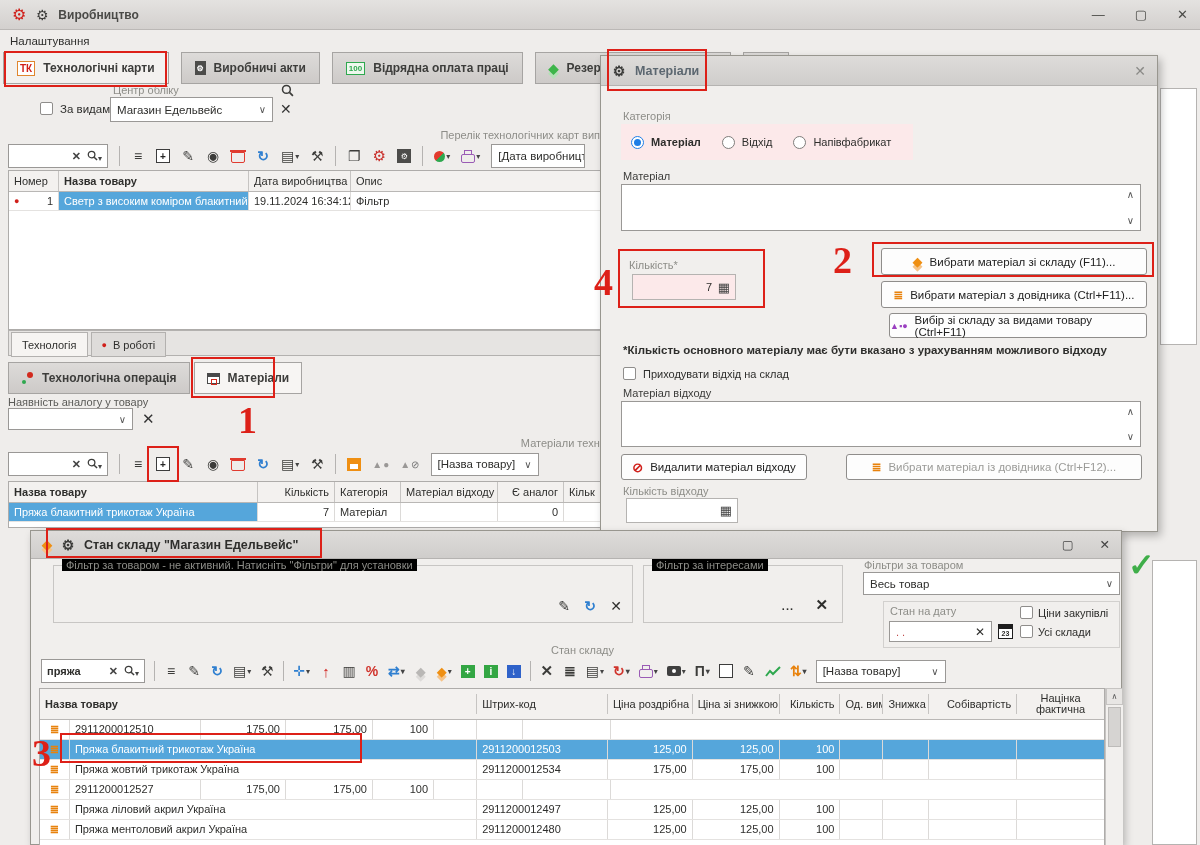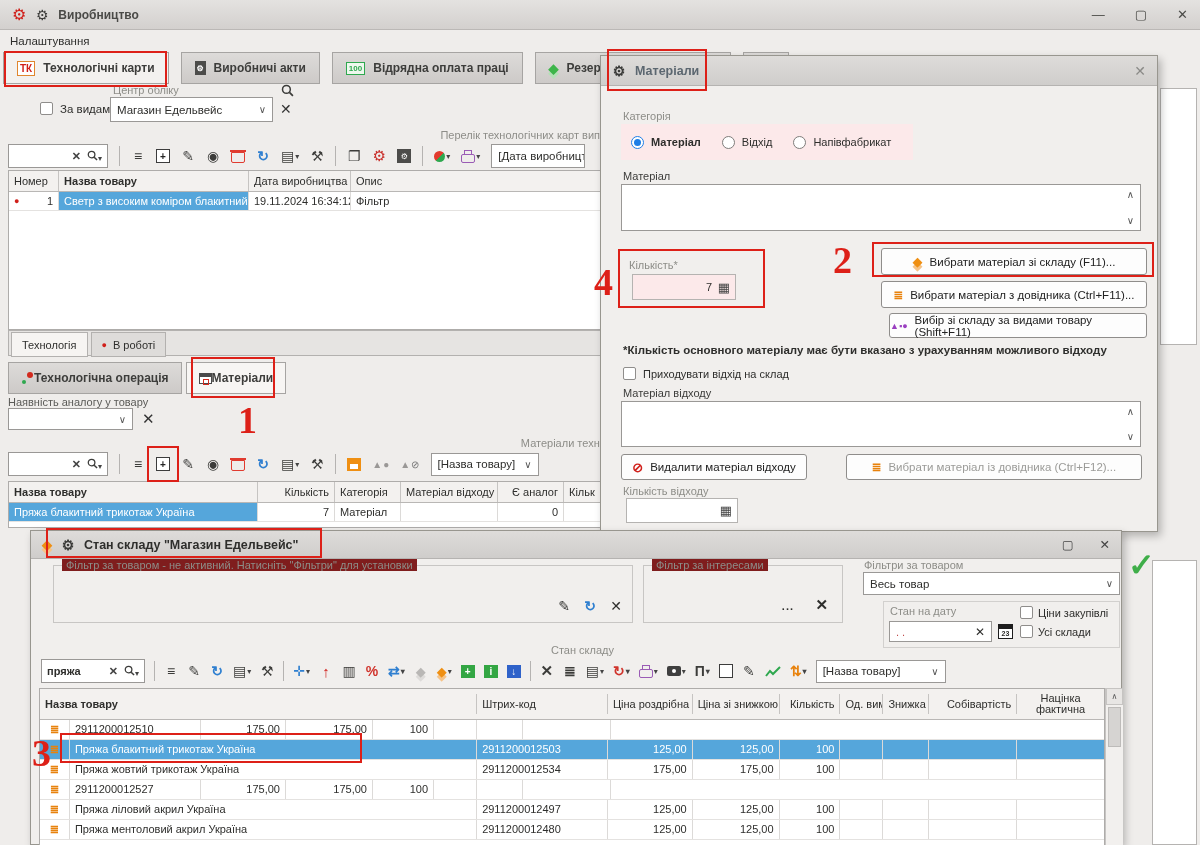--- a/index.html
+++ b/index.html
@@ -8,33 +8,33 @@
 .abs{position:absolute}
 
 .titlebar{position:absolute;left:0;top:0;width:1200px;height:30px;background:linear-gradient(#e4e2e0,#d3d0ce);border-bottom:1px solid #bbb8b6;display:flex;align-items:center;gap:9px;padding:0 12px}
 .apptitle{font-weight:bold;color:#4a4a47;font-size:12px}
 .winctrls{margin-left:auto;display:flex;gap:30px;color:#4a4a47;font-size:13px}
 .menubar{position:absolute;left:0;top:30px;width:1200px;height:21px;background:#efedeb;display:flex;align-items:center;padding:0 10px;font-size:11.5px}
 
 .tabstrip{position:absolute;left:3px;top:52px;display:flex;gap:12px;z-index:1}
 .tab{height:32px;display:flex;align-items:center;gap:8px;padding:0 13px;border:1px solid #a6a4a2;background:linear-gradient(#dddbd9,#cdcac8);font-size:12px;font-weight:bold;color:#3d3d3b;white-space:nowrap}
 .tab.active{background:#f3f1ef}
-.subtab{height:32px;display:flex;align-items:center;padding:0 12px;border:1px solid #a6a4a2;background:linear-gradient(#dddbd9,#cdcac8);font-size:12px;font-weight:bold;color:#3d3d3b}
+.subtab{height:32px;display:flex;align-items:center;gap:8px;padding:0 12px;border:1px solid #a6a4a2;background:linear-gradient(#dddbd9,#cdcac8);font-size:12px;font-weight:bold;color:#3d3d3b}
 .subtab.active{background:#f7f5f3}
 .btab{height:25px;display:flex;align-items:center;gap:6px;padding:0 10px;border:1px solid #b3b1af;background:#dedcda;font-size:11px}
 .btab.active{background:#f6f4f2}
 
 .lbl{color:#8d8d88;font-size:11px}
 .combo{background:#fff;border:1px solid #9a9896;display:flex;align-items:center;padding:0 6px;font-size:11.5px}
 .combo .chev{margin-left:auto;color:#555;font-size:10px}
 .searchbox{background:#fff;border:1px solid #9a9896;height:24px;display:flex;align-items:center;padding:0 5px;gap:6px}
 .searchbox .sx{color:#444;font-weight:bold;font-size:11px}
 .btn{background:#fdfdfd;border:1px solid #8f8d8b;border-radius:3px;display:flex;align-items:center;justify-content:center;gap:7px;font-size:11.5px;color:#222}
 .gb{position:absolute;border:1px solid #c8c6c4}
-.gb .legend{position:absolute;top:-7px;left:8px;background:#7f1d1d;padding:0 4px;color:#8d8d88;font-size:11px;white-space:nowrap}
+.gb .legend{position:absolute;top:-7px;left:8px;background:#000000;padding:0 4px;color:#8d8d88;font-size:11px;white-space:nowrap}
 .cb{width:13px;height:13px;background:#fff;border:1px solid #8f8d8b;border-radius:2px;display:inline-block;flex:none}
 .radio{width:13px;height:13px;border-radius:50%;border:1px solid #7f7d7b;background:#fff;display:inline-block;position:relative;flex:none}
 .radio.sel{border-color:#1e7ee6}
 .radio.sel::after{content:"";position:absolute;left:2px;top:2px;width:7px;height:7px;border-radius:50%;background:#1e7ee6}
 .tbar{position:absolute;display:flex;align-items:center;gap:11px;height:30px}
 .tsep{width:1px;height:20px;background:#b5b3b1}
 .ti{display:inline-flex;align-items:center;justify-content:center;min-width:14px;font-size:14px;color:#3c3c3a;gap:1px}
 .dd{font-size:8px;color:#444}
 
 .i-trash{width:9px;height:11px;border:1px solid #e03b2f;border-radius:0 0 2px 2px;position:relative;margin-top:3px}
@@ -316,21 +316,21 @@
   <div class="btn abs" style="left:280px;top:192px;width:266px;height:27px">
     <span class="lay">◆</span>
     <span>Вибрати матеріал зі складу (F11)...</span>
   </div>
   <div class="btn abs" style="left:280px;top:225px;width:266px;height:27px">
     <span style="color:#e8820c;font-weight:bold">≣</span>
     <span>Вибрати матеріал з довідника (Ctrl+F11)...</span>
   </div>
   <div class="btn abs" style="left:288px;top:257px;width:258px;height:25px">
     <span style="color:#9a3fc0;font-size:9px"><span>▲</span><span>▪</span><span>●</span></span>
-    <span>Вибір зі складу за видами товару (Shift+F11)</span>
+    <span>Вибір зі складу за видами товару (Ctrl+F11)</span>
   </div>
   <div class="abs bold" style="left:22px;top:288px;width:525px;font-size:11.5px">*Кількість основного матеріалу має бути вказано з урахуванням можливого відходу</div>
   <span class="cb abs" style="left:22px;top:311px"></span>
   <span class="abs" style="left:42px;top:312px">Приходувати відхід на склад</span>
   <span class="abs" style="left:22px;top:331px;color:#3c3c3a">Матеріал відходу</span>
   <div class="ta" style="left:20px;top:345px;width:520px;height:46px">
     <span class="sp" style="top:4px">∧</span>
     <span class="sp" style="bottom:4px">∨</span>
   </div>
   <div class="btn abs" style="left:20px;top:398px;width:186px;height:26px">

